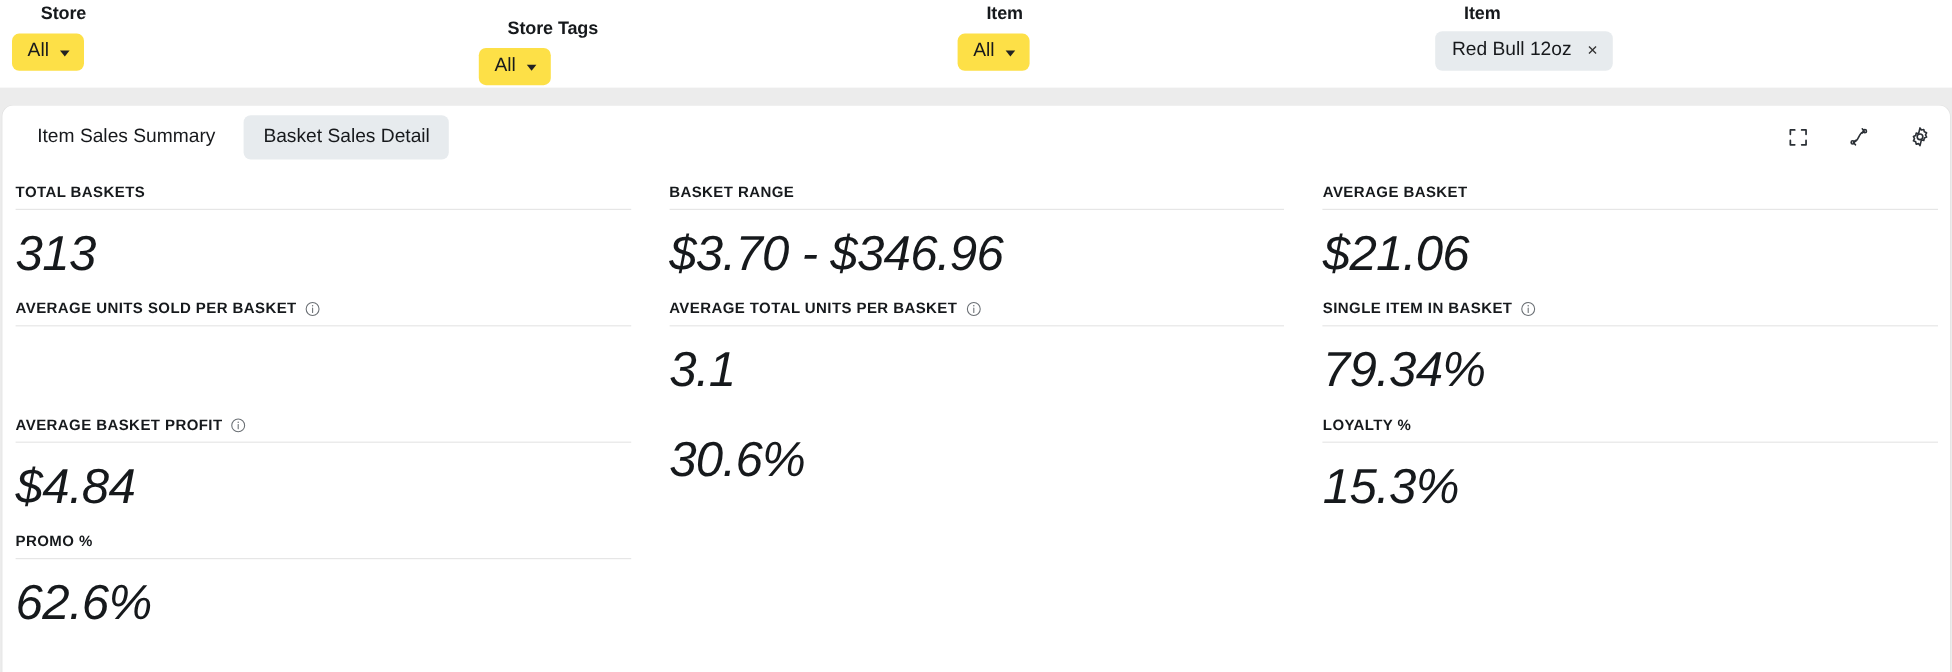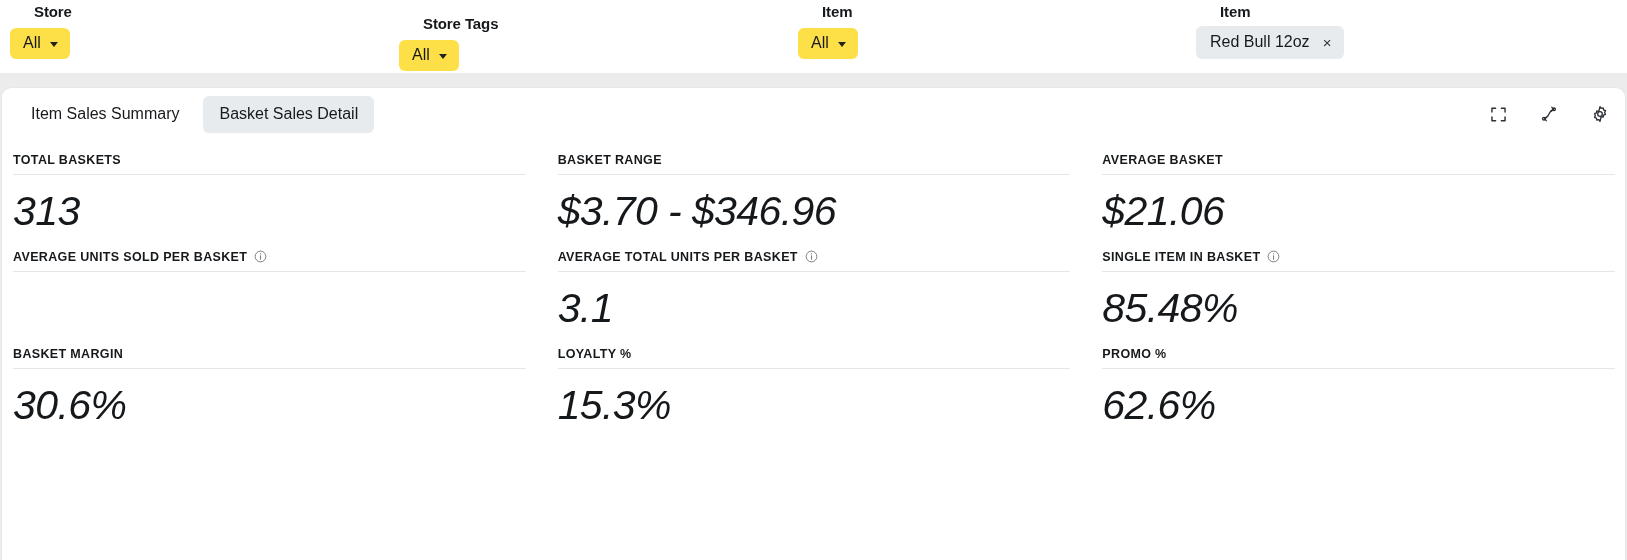--- a/index.html
+++ b/index.html
@@ -165,21 +165,21 @@
 
   .kpi {
     padding-top: 11px;
     height: 97px;
   }
 
   .kpi.empty { visibility: hidden; }
 
   .kpi-label-row {
     display: flex;
-    align-items: flex-start;
+    align-items: flex-end;
     gap: 7px;
     padding-bottom: 7px;
     border-bottom: 1px solid #e6e6e6;
   }
 
   .kpi-label {
     font-size: 12.5px;
     font-weight: bold;
     letter-spacing: 0.35px;
     color: #16191c;
@@ -312,26 +312,36 @@
         <div class="kpi-label-row">
           <span class="kpi-label">SINGLE ITEM IN BASKET</span>
           <span style="display: flex;">
             <svg class="info-icon" viewBox="0 0 16 16" fill="none" stroke="#6b7075" stroke-width="1.1">
               <circle cx="8" cy="8" r="6.6"></circle>
               <circle cx="8" cy="4.7" r="0.75" fill="#6b7075" stroke="none"></circle>
               <path d="M8 7.1v4.4" stroke-linecap="round"></path>
             </svg>
           </span>
         </div>
-        <div class="kpi-value">85.48%</div>
-      </div>
-      <div class="kpi">
-        <div class="kpi-label-row">
-          <span class="kpi-label">BASKET MARGIN</span>
-        </div>
+        <div class="kpi-value">79.34%</div>
+      </div>
+      <div class="kpi">
+        <div class="kpi-label-row">
+          <span class="kpi-label">AVERAGE BASKET PROFIT</span>
+          <span style="display: flex;">
+            <svg class="info-icon" viewBox="0 0 16 16" fill="none" stroke="#6b7075" stroke-width="1.1">
+              <circle cx="8" cy="8" r="6.6"></circle>
+              <circle cx="8" cy="4.7" r="0.75" fill="#6b7075" stroke="none"></circle>
+              <path d="M8 7.1v4.4" stroke-linecap="round"></path>
+            </svg>
+          </span>
+        </div>
+        <div class="kpi-value">$4.84</div>
+      </div>
+      <div class="kpi">
         <div class="kpi-value">30.6%</div>
       </div>
       <div class="kpi">
         <div class="kpi-label-row">
           <span class="kpi-label">LOYALTY %</span>
         </div>
         <div class="kpi-value">15.3%</div>
       </div>
       <div class="kpi">
         <div class="kpi-label-row">

